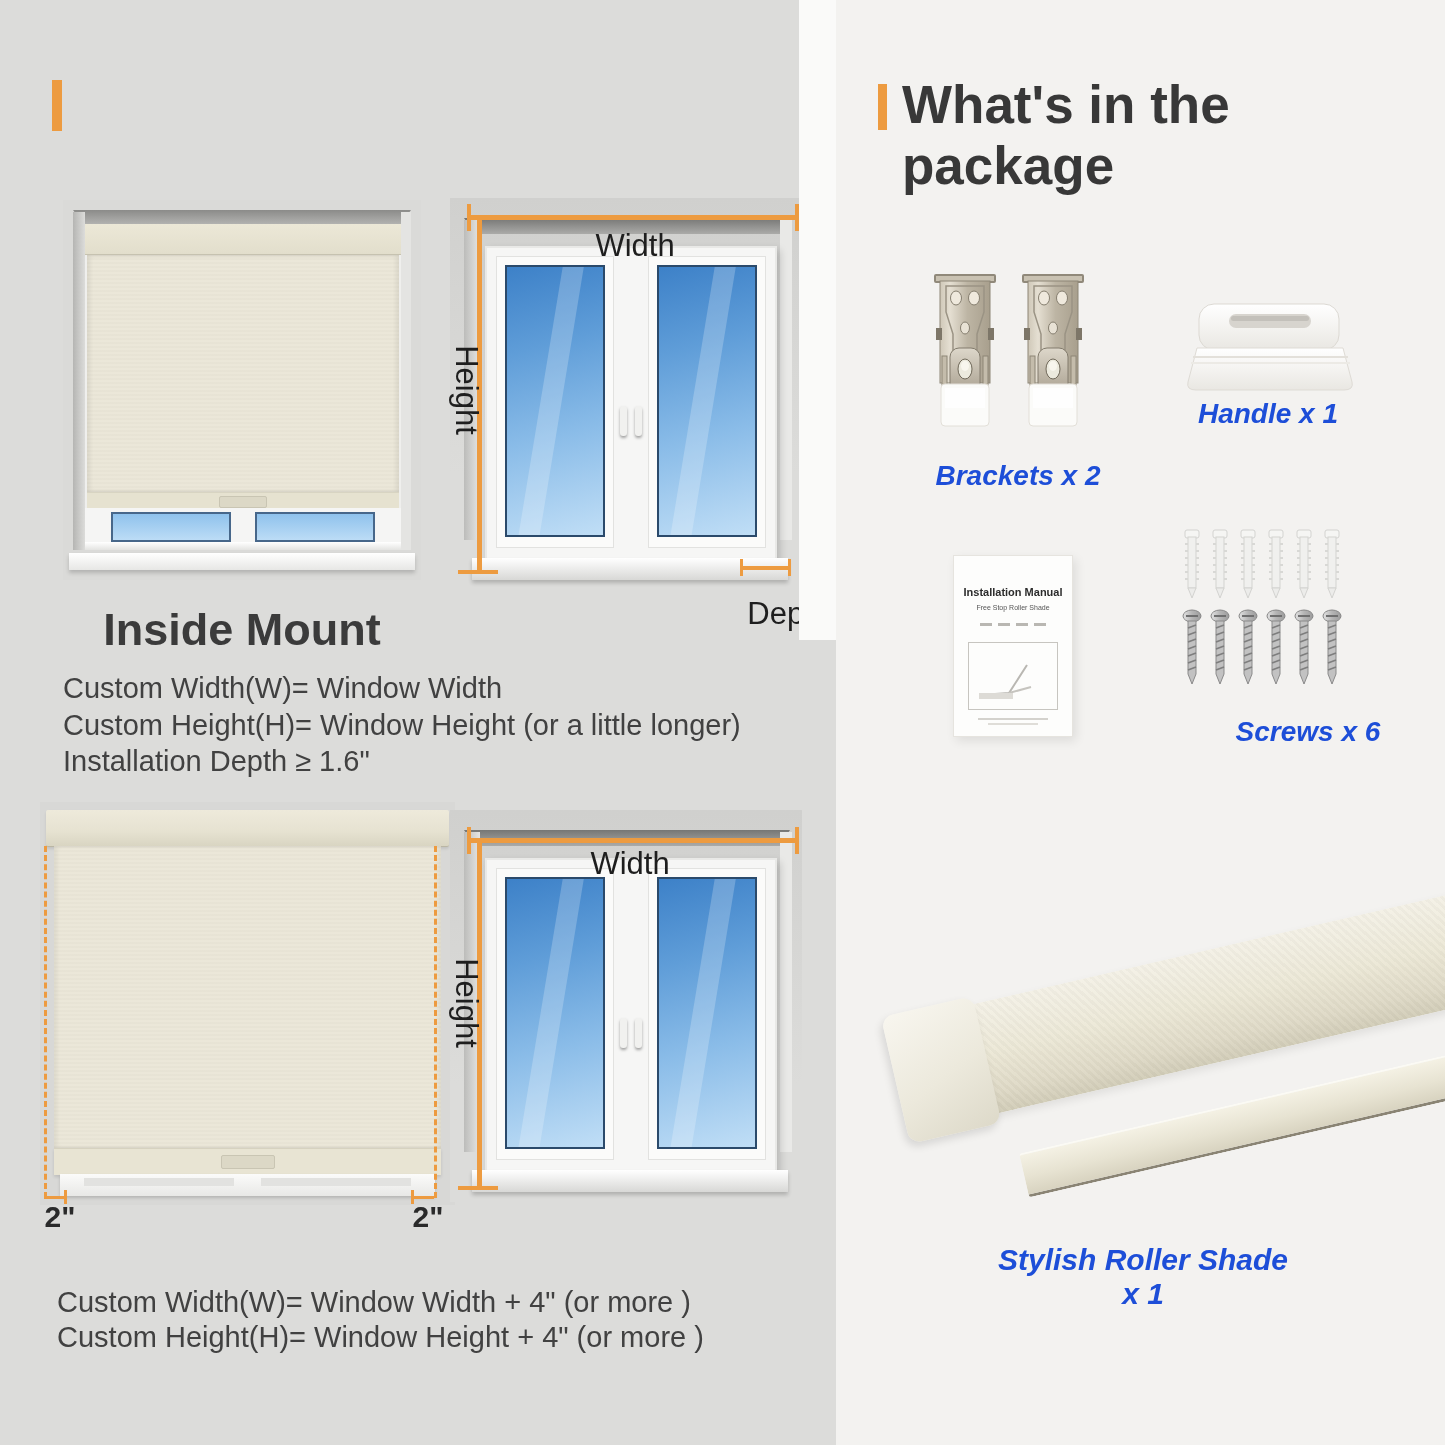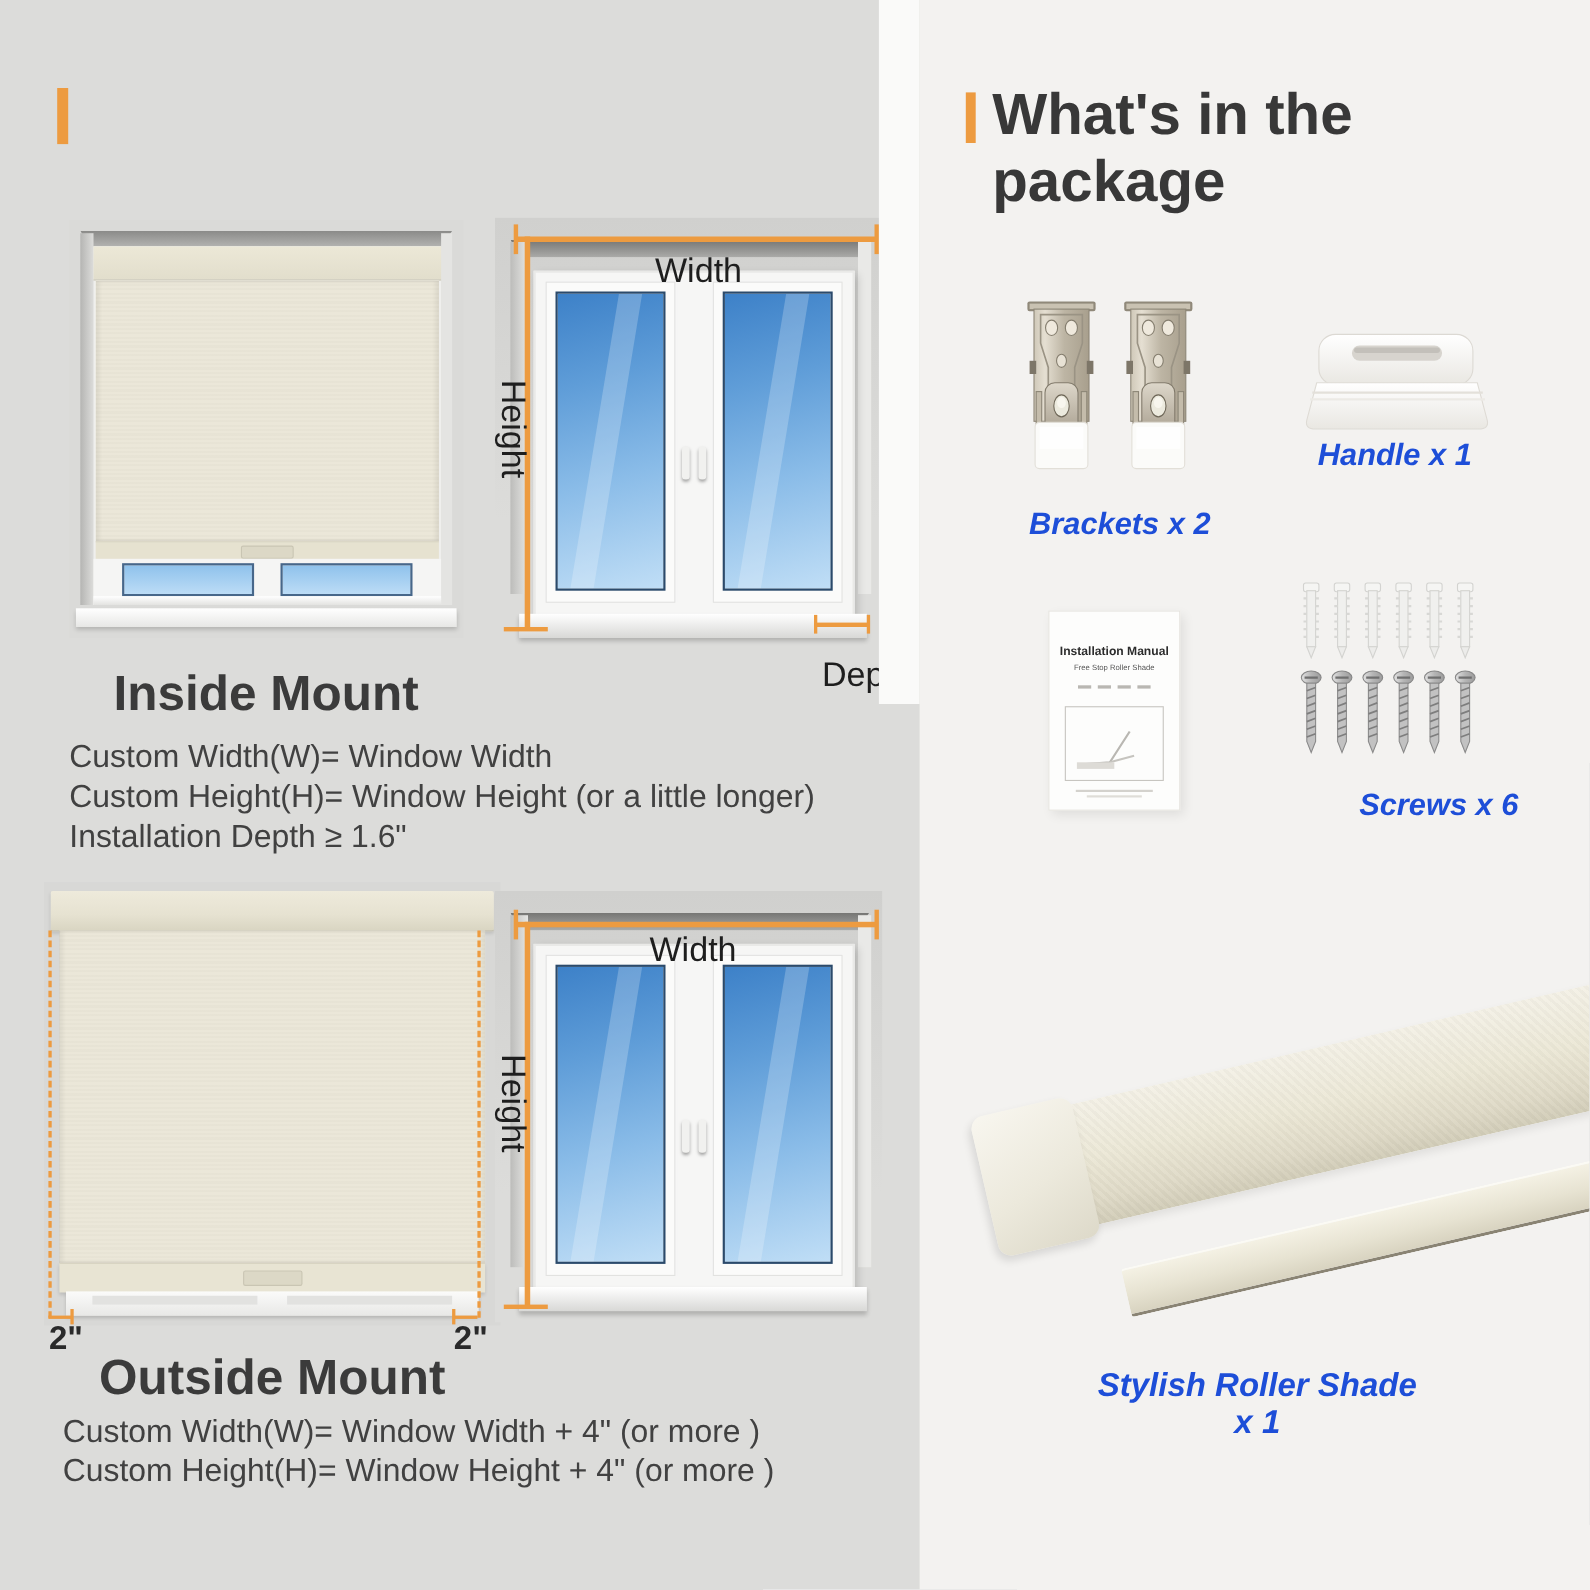--- a/index.html
+++ b/index.html
@@ -157,21 +157,20 @@
       <div class="abs mdash" style="left:4px;top:44px;height:352px;"></div>
       <div class="abs mdash" style="left:394px;top:44px;height:352px;"></div>
       <div class="abs mline" style="left:4px;top:394px;width:22px;height:3px;"></div>
       <div class="abs mline" style="left:24px;top:388px;width:3px;height:14px;"></div>
       <div class="abs mline" style="left:372px;top:394px;width:22px;height:3px;"></div>
       <div class="abs mline" style="left:371px;top:388px;width:3px;height:14px;"></div>
     </div>
     <div class="abs body-line" style="left:38px;top:1200px;width:44px;font-weight:bold;font-size:30px;text-align:center;color:#2a2a2a;">2"</div>
     <div class="abs body-line" style="left:406px;top:1200px;width:44px;font-weight:bold;font-size:30px;text-align:center;color:#2a2a2a;">2"</div>
 
-    <div class="abs caption" style="left:40px;top:1226px;width:415px;">Outside Mount</div>
     <div class="abs body-line" style="left:57px;top:1286px;">Custom Width(W)= Window Width + 4"  (or more )</div>
     <div class="abs body-line" style="left:57px;top:1321px;">Custom Height(H)= Window Height + 4" (or more )</div>
 
     <div class="abs windiag" style="left:450px;top:810px;">
       <div class="wd-wall"></div>
       <div class="wd-revtop"></div>
       <div class="wd-revleft"></div>
       <div class="wd-revright"></div>
       <div class="wd-frame">
         <div class="wd-sash sl">

